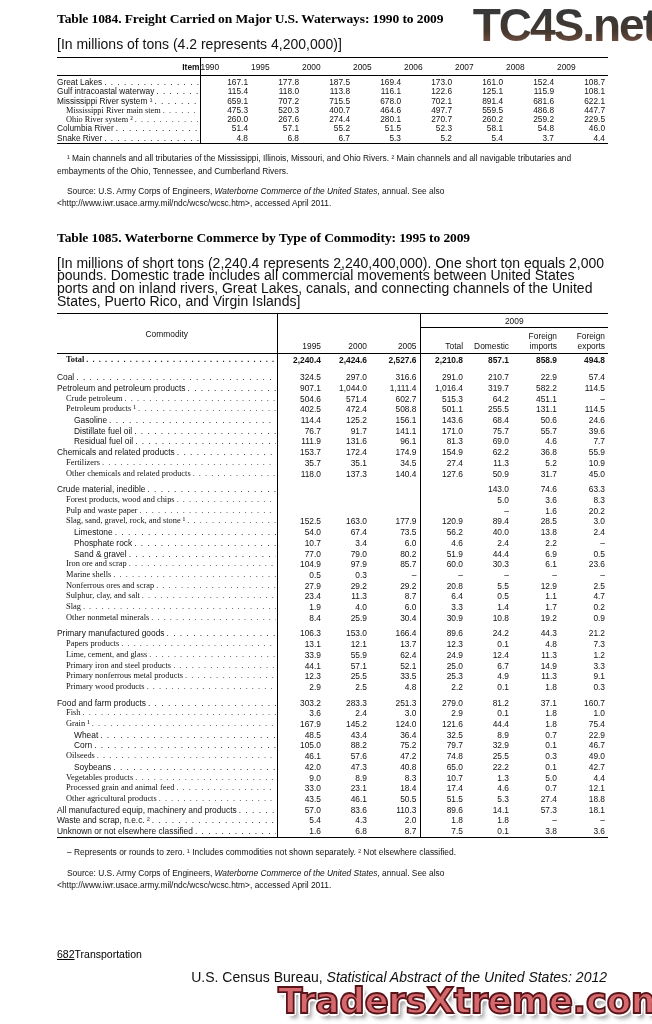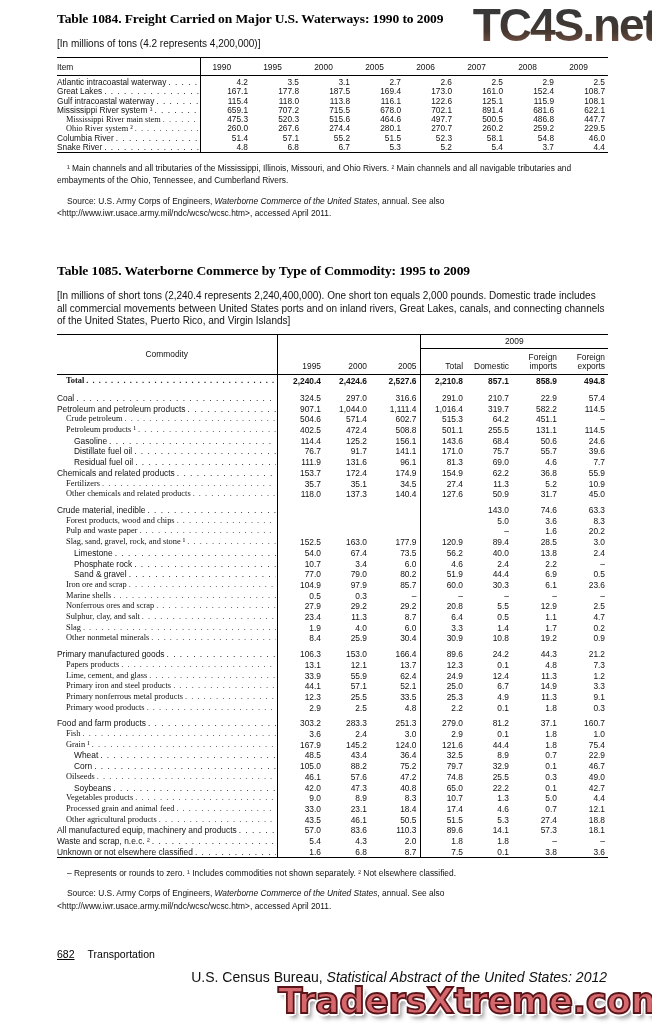--- a/index.html
+++ b/index.html
@@ -2,34 +2,34 @@
 <html><head>
 <meta charset="utf-8">
 <style>
   html,body{margin:0;padding:0;background:#fff;}
   .page{position:relative;width:652px;height:1024px;background:#ffffff;overflow:hidden;
         font-family:"Liberation Sans",sans-serif;color:#111;}
   .content{position:absolute;left:57px;top:0;width:551px;overflow:hidden;height:1024px;}
 
   .tbl-title{font-family:"Liberation Serif",serif;font-size:13.5px;font-weight:bold;color:#000;letter-spacing:-0.1px;}
   .mt84{}
-  .mt85{margin-top:44px;}
-  .headnote{font-size:10px;line-height:12.6px;margin-top:3px;color:#111;}
+  .mt85{margin-top:20px;}
+  .headnote{font-size:14px;line-height:12.6px;margin-top:3px;color:#111;}
 
   table.stat-table{border-collapse:collapse;table-layout:fixed;width:551px;margin-top:6px;
         border-top:1px solid #000;border-bottom:1px solid #000;}
   table.stat-table thead{border-bottom:1px solid #000;}
   th{font-weight:normal;padding:0;font-size:8.4px;}
   td{padding:0;font-size:8.4px;vertical-align:middle;}
   .b-l{border-left:1px solid #000;}
 
   
   .t84 th{height:17px;vertical-align:middle;}
-  .t84 .h-item{text-align:left;}
-  .t84 .h-yr{text-align:center;padding-right:8px;margin-left:29px;}
+  .t84 .h-item{text-align:right;font-weight:bold;}
+  .t84 .h-yr{text-align:left;padding-right:8px;margin-left:29px;}
   .t84 tbody td{height:9.3px;line-height:9.3px;font-size:8.3px;}
   .t84 tbody tr:first-child td{padding-top:2px;}
 
   
   .t85 .h-com{text-align:center;vertical-align:middle;}
   .t85 .h-2009{height:13px;text-align:center;vertical-align:middle;border-bottom:1px solid #000;}
   .t85 .h-yr,.t85 .h-sub{vertical-align:bottom;text-align:right;padding:1px 3px 2px 0;
         white-space:pre-line;line-height:9.5px;height:22px;}
   .t85 tbody td{height:10.7px;line-height:10.7px;}
   .t85 tr.gap td{height:5px;}
@@ -43,21 +43,21 @@
   .dots::before{content:". . . . . . . . . . . . . . . . . . . . . . . . . . . . . . . . . . . . . . . . . . . . . . . . . . . .";
         letter-spacing:1px;color:#111;}
   .ind1 .lblrow{padding-left:9px;font-family:Liberation Serif, serif;}
   .ind2 .lblrow{padding-left:17px;}
 
   .fnblock{margin-top:6px;}
   .fn{font-size:8.4px;line-height:12.2px;text-indent:10px;overflow-wrap:anywhere;color:#111;}
   .fn .it, .credit .it{font-style:italic;}
 
   .footer-left{position:absolute;left:57px;top:948px;font-size:10.5px;color:#000;}
-  .footer-left .pg{margin-right:13px;text-decoration:underline;}
+  .footer-left .pg{text-decoration:underline;}
   .credit{position:absolute;top:969px;right:45px;font-size:14px;white-space:nowrap;}
 
   
   .wm{position:absolute;z-index:6;white-space:nowrap;pointer-events:none;}
   .wm-tc4s{top:-2px;right:-4px;font-family:"Liberation Sans",sans-serif;font-weight:bold;
         font-size:46px;letter-spacing:-2px;color:#4a403c;}
   @supports (-webkit-background-clip:text){
     .wm-tc4s{background:linear-gradient(180deg,#383838 30%,#45382f 62%,#8a5a4c 95%);
         -webkit-background-clip:text;background-clip:text;-webkit-text-fill-color:transparent;}
   }
@@ -106,36 +106,20 @@
               <th class="h-yr">2006</th>
               <th class="h-yr">2007</th>
               <th class="h-yr">2008</th>
               <th class="h-yr">2009</th>
             </tr>
           </thead>
           <tbody>
             <tr>
               <td class="lbl ind0">
                 <div class="lblrow">
-                  <span class="txt">Atlantic intracoastal waterway</span>
-                  <span class="dots"></span>
-                </div>
-              </td>
-              <td class="num b-l">4.2</td>
-              <td class="num">3.5</td>
-              <td class="num">3.1</td>
-              <td class="num">2.7</td>
-              <td class="num">2.6</td>
-              <td class="num">2.5</td>
-              <td class="num">2.9</td>
-              <td class="num">2.5</td>
-            </tr>
-            <tr>
-              <td class="lbl ind0">
-                <div class="lblrow">
                   <span class="txt">Great Lakes</span>
                   <span class="dots"></span>
                 </div>
               </td>
               <td class="num b-l">167.1</td>
               <td class="num">177.8</td>
               <td class="num">187.5</td>
               <td class="num">169.4</td>
               <td class="num">173.0</td>
               <td class="num">161.0</td>
@@ -176,24 +160,24 @@
             </tr>
             <tr>
               <td class="lbl ind1">
                 <div class="lblrow">
                   <span class="txt">Mississippi River main stem</span>
                   <span class="dots"></span>
                 </div>
               </td>
               <td class="num b-l">475.3</td>
               <td class="num">520.3</td>
-              <td class="num">515.6</td>
+              <td class="num">400.7</td>
               <td class="num">464.6</td>
               <td class="num">497.7</td>
-              <td class="num">500.5</td>
+              <td class="num">559.5</td>
               <td class="num">486.8</td>
               <td class="num">447.7</td>
             </tr>
             <tr>
               <td class="lbl ind1">
                 <div class="lblrow">
                   <span class="txt">Ohio River system ²</span>
                   <span class="dots"></span>
                 </div>
               </td>

